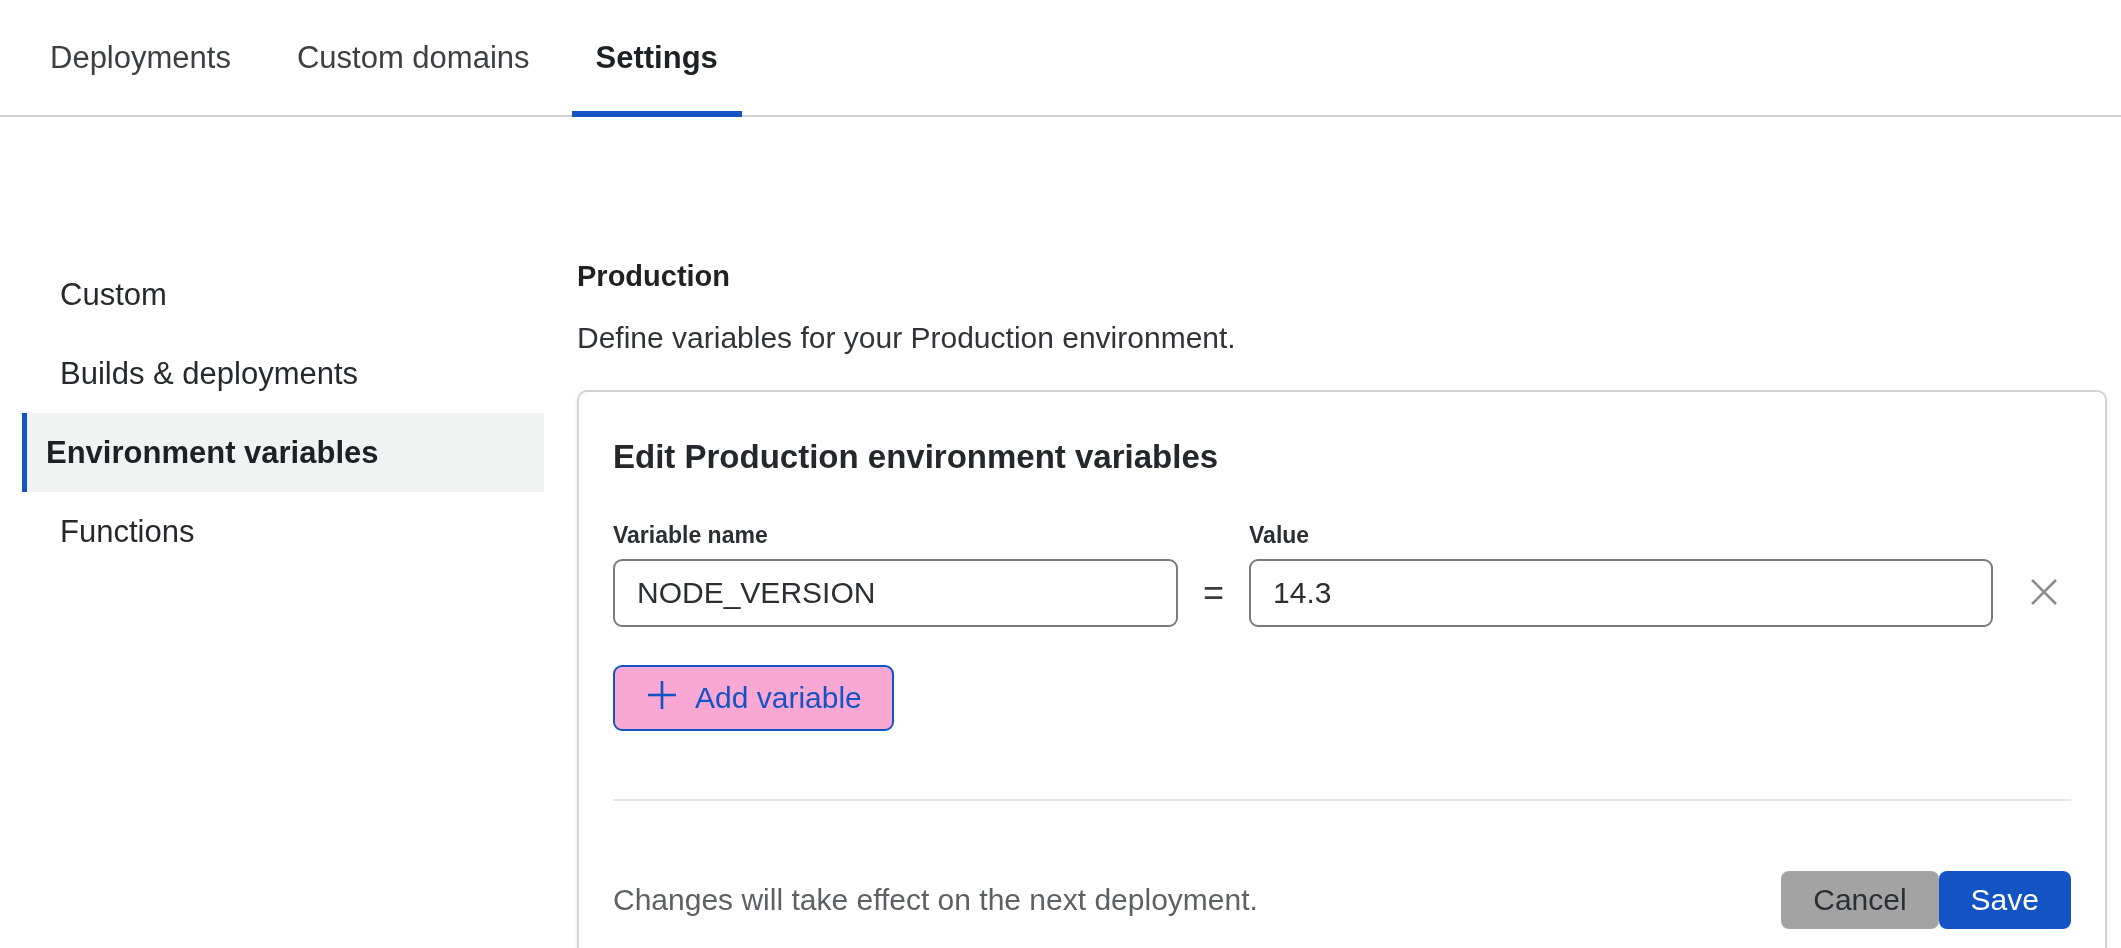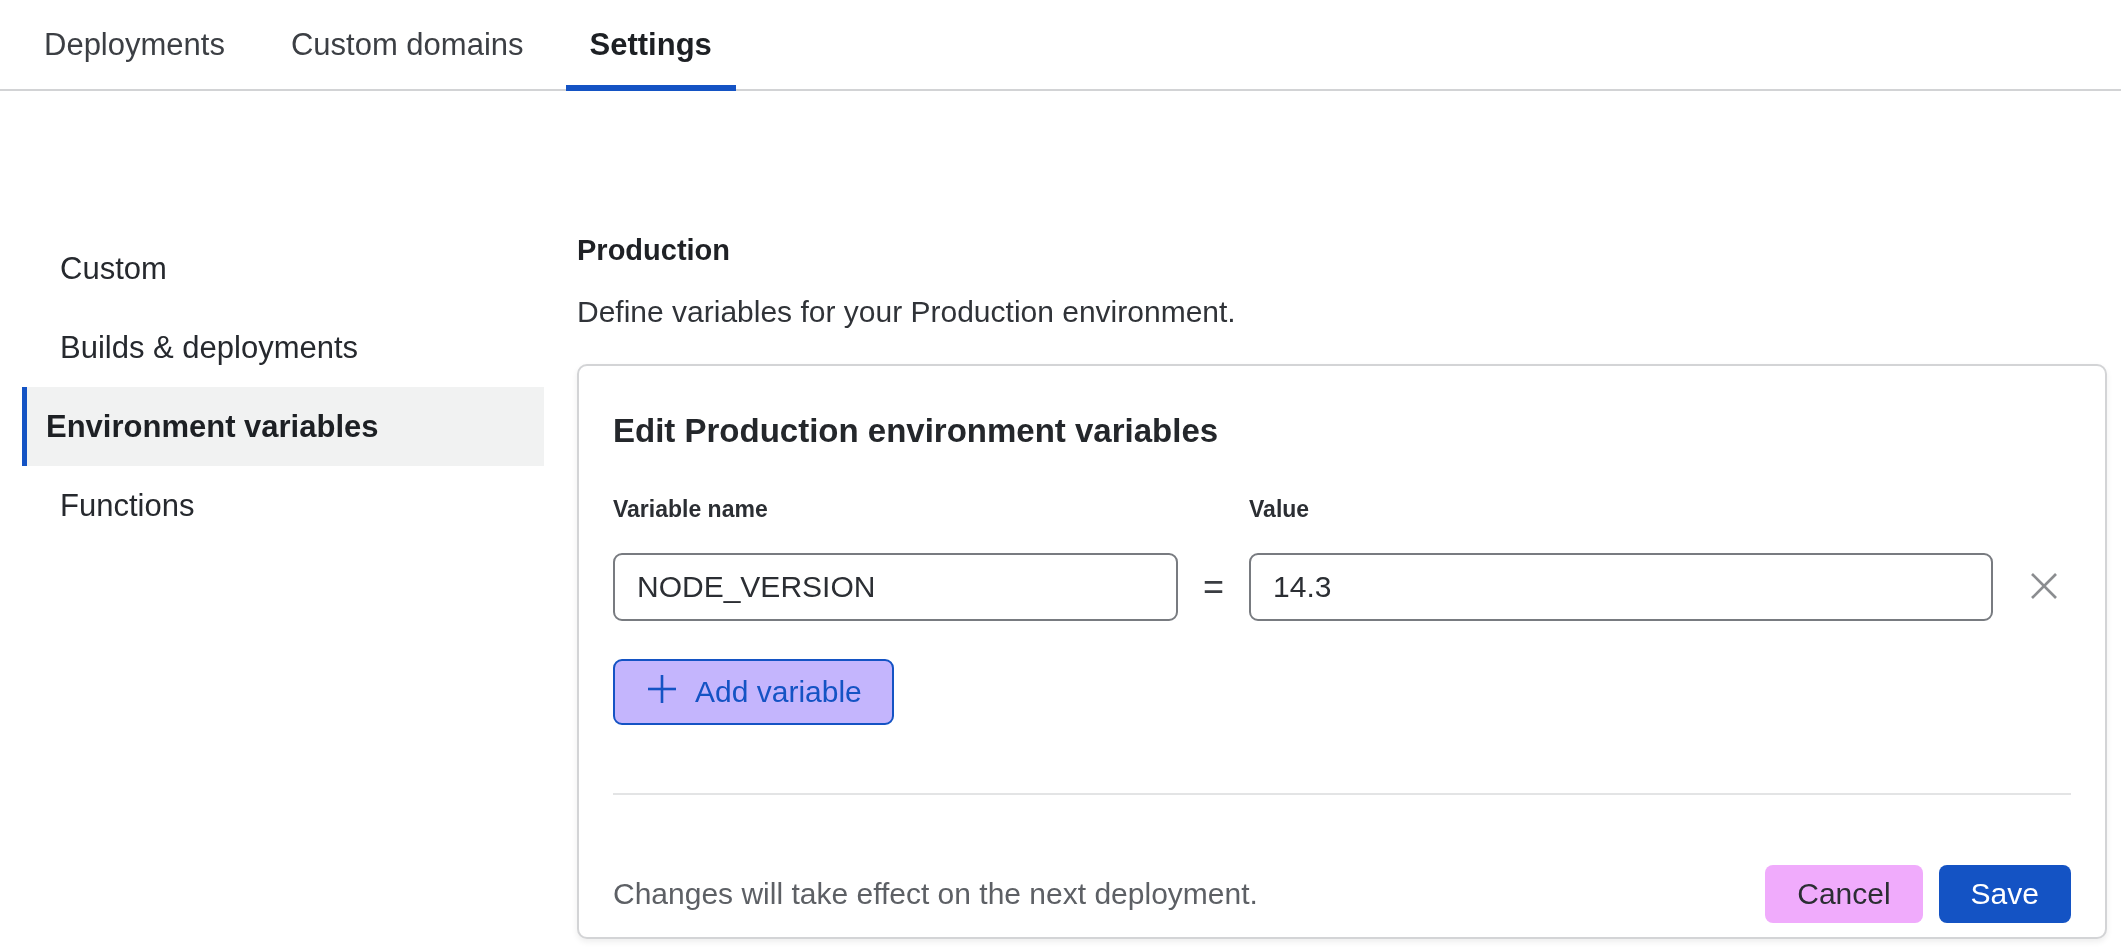--- a/index.html
+++ b/index.html
@@ -1,25 +1,25 @@
 <!DOCTYPE html>
 <html style="--accent: #1453c4;"><head>
 <meta charset="utf-8">
 <style>
   * { margin: 0; padding: 0; box-sizing: border-box; }
   html, body { width: 2121px; height: 948px; background: #ffffff; overflow: hidden; }
   body { font-family: "Liberation Sans", "DejaVu Sans", sans-serif; color: #24272b; }
 
   
   .tabbar {
-    height: 91px;
+    height: 117px;
     border-bottom: 2px solid #d2d3d5;
     display: flex;
     align-items: stretch;
-    padding-left: 20px;
+    padding-left: 26px;
   }
   .tab {
     position: relative;
     display: flex;
     align-items: center;
     padding: 0 24px;
     margin-right: 18px;
     font-size: 31px;
     color: #3c3f44;
     cursor: pointer;
@@ -70,21 +70,21 @@
     padding: 46px 34px 38px 34px;
     background: #ffffff;
   }
   .card-title { font-size: 33px; font-weight: bold; color: #24272b; }
 
   .form-row { display: flex; margin-top: 46px; }
   .field-name { width: 565px; }
   .field-value { width: 744px; }
   .field-label { font-size: 23px; font-weight: bold; color: #2b2e33; }
   .field-input {
-    margin-top: 30px;
+    margin-top: 10px;
     width: 100%;
     height: 68px;
     border: 2px solid #787b80;
     border-radius: 9px;
     font-family: "Liberation Sans", "DejaVu Sans", sans-serif;
     font-size: 30px;
     color: #2b2e33;
     padding: 15px 22px;
     background: #ffffff;
     outline: none;
@@ -111,21 +111,21 @@
 
   .add-btn {
     margin-top: 38px;
     display: inline-flex;
     align-items: center;
     gap: 16px;
     height: 66px;
     padding: 0 30px;
     border: 2px solid var(--accent, #1453c4);
     border-radius: 9px;
-    background: #c4b5fd;
+    background: #f9a8d4;
     color: var(--accent, #1453c4);
     font-family: "Liberation Sans", "DejaVu Sans", sans-serif;
     font-size: 30px;
     cursor: pointer;
   }
 
   .divider { margin-top: 68px; height: 2px; background: #e3e4e5; border: none; }
 
   .card-footer {
     margin-top: 70px;
@@ -135,21 +135,21 @@
   .footer-note { flex: 1; font-size: 30px; color: #5d6065; }
   .btn {
     height: 58px;
     border: none;
     border-radius: 8px;
     font-family: "Liberation Sans", "DejaVu Sans", sans-serif;
     font-size: 30px;
     padding: 0 32px;
     cursor: pointer;
   }
-  .btn-cancel { background: #f0abfc; color: #2b2e33; margin-right: 16px; }
+  .btn-cancel { background: #a3a3a3; color: #2b2e33; }
   .btn-save { background: var(--accent, #1453c4); color: #ffffff; }
 </style>
 </head>
 <body>
 
 <nav class="tabbar">
   <div class="tab">
     <span>Deployments</span>
   </div>
   <div class="tab">

